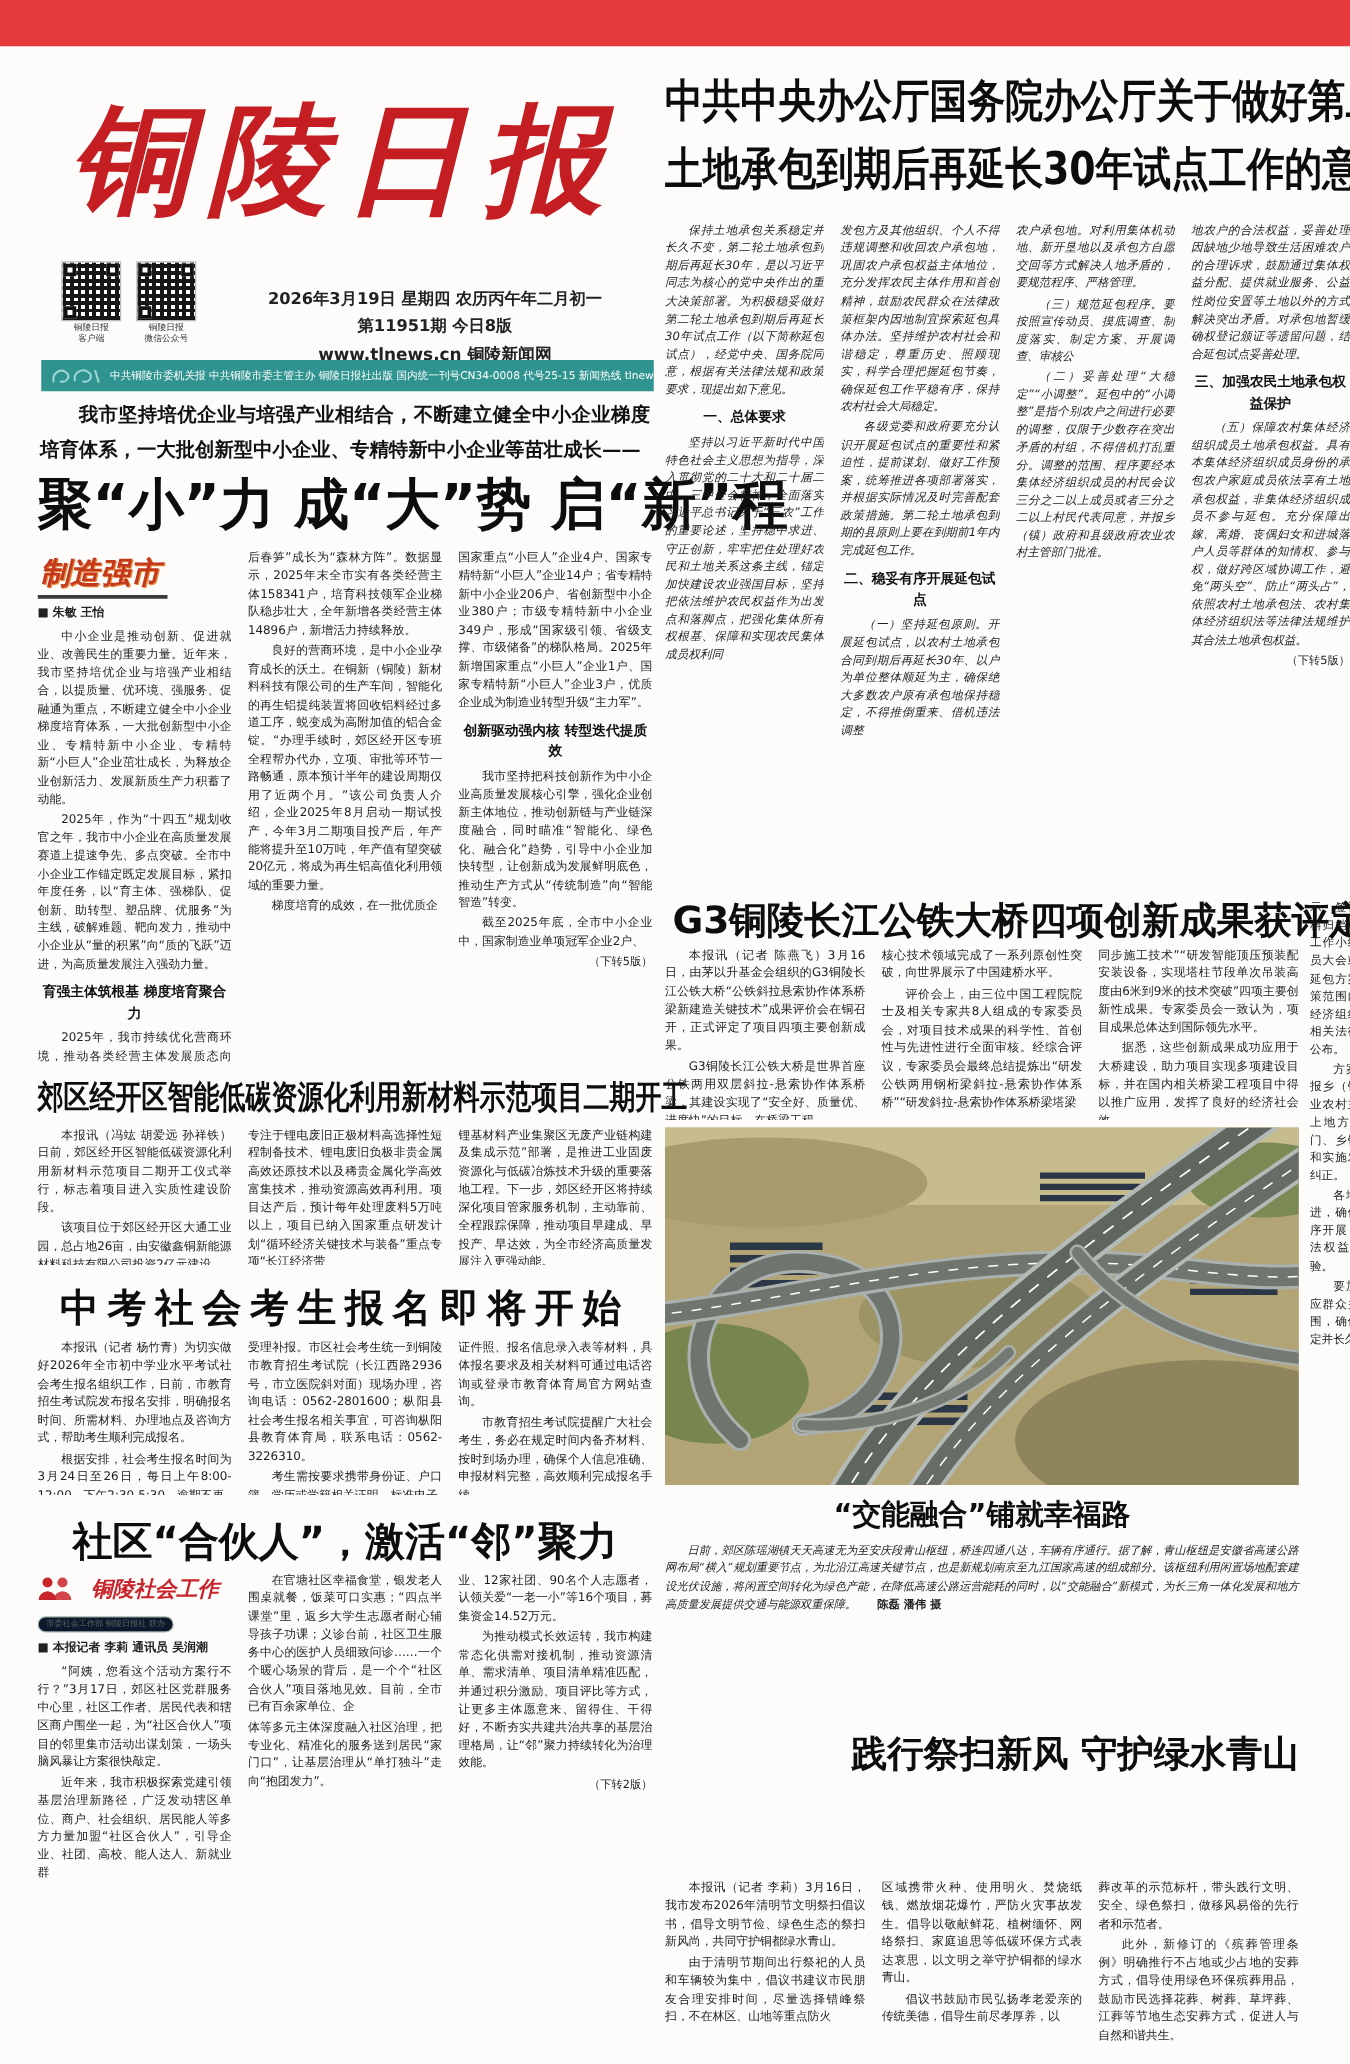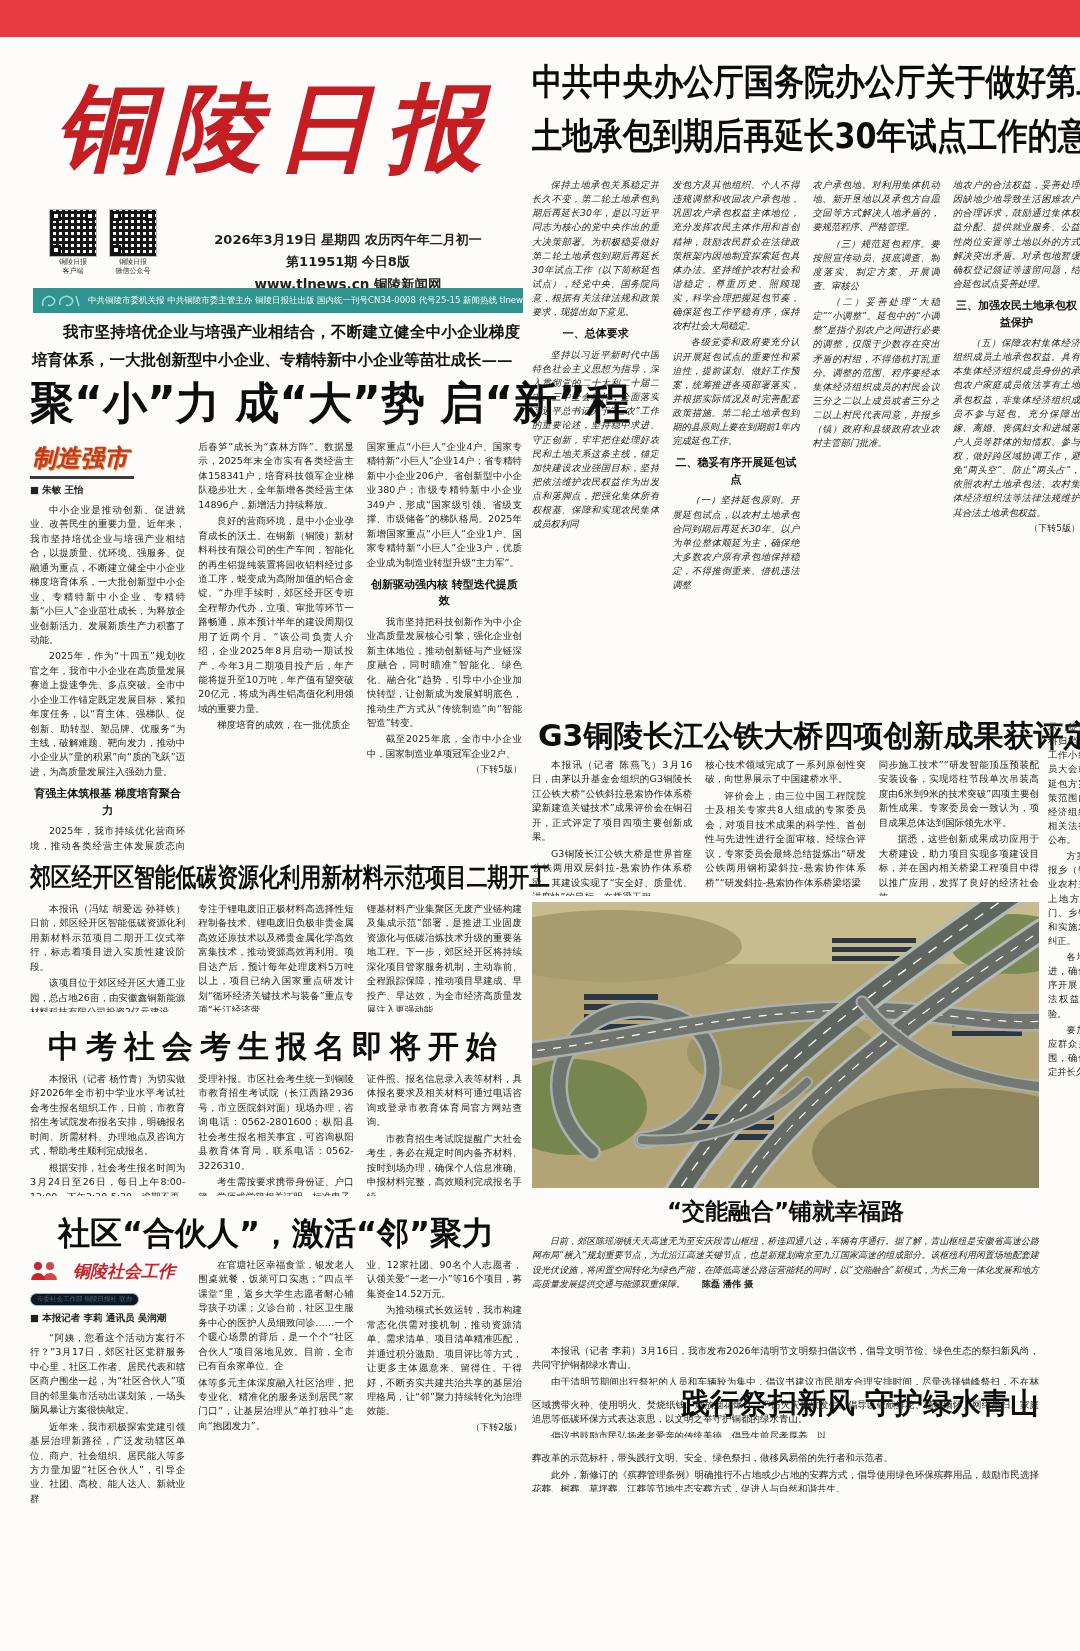--- a/index.html
+++ b/index.html
@@ -80,21 +80,21 @@
 
   .photo-frame{position:absolute;top:902px;left:532px;width:507px;height:286px;background:#b9aa79;overflow:hidden;}
   .caption-title{position:absolute;top:1196px;left:532px;width:507px;text-align:center;
     font-size:23px;font-weight:900;color:#0d0d0d;}
   .caption-text{position:absolute;top:1234px;left:532px;width:507px;font-family:"DejaVu Serif",serif;
     font-style:italic;font-size:9px;line-height:1.6;text-align:justify;text-indent:2em;color:#222;}
   .caption-credit{font-style:normal;font-weight:700;white-space:nowrap;padding-left:14px;}
 
   .jisao-headline{position:absolute;top:1384px;left:532px;width:507px;text-align:right;
     font-size:29px;font-weight:900;color:#0d0d0d;white-space:nowrap;}
-  .jisao-cols{position:absolute;top:1344px;left:532px;width:507px;height:148px;flex-direction:column;}
+  .jisao-cols{position:absolute;top:1504px;left:532px;width:507px;height:148px;}
 
   .edge-strip{position:absolute;top:720px;left:1048px;width:130px;height:856px;overflow:hidden;}
   .edge-strip .para{font-size:9.3px;}
 </style>
 </head>
 <body>
 
 <div class="page">
   <div class="red-band"></div>
 

